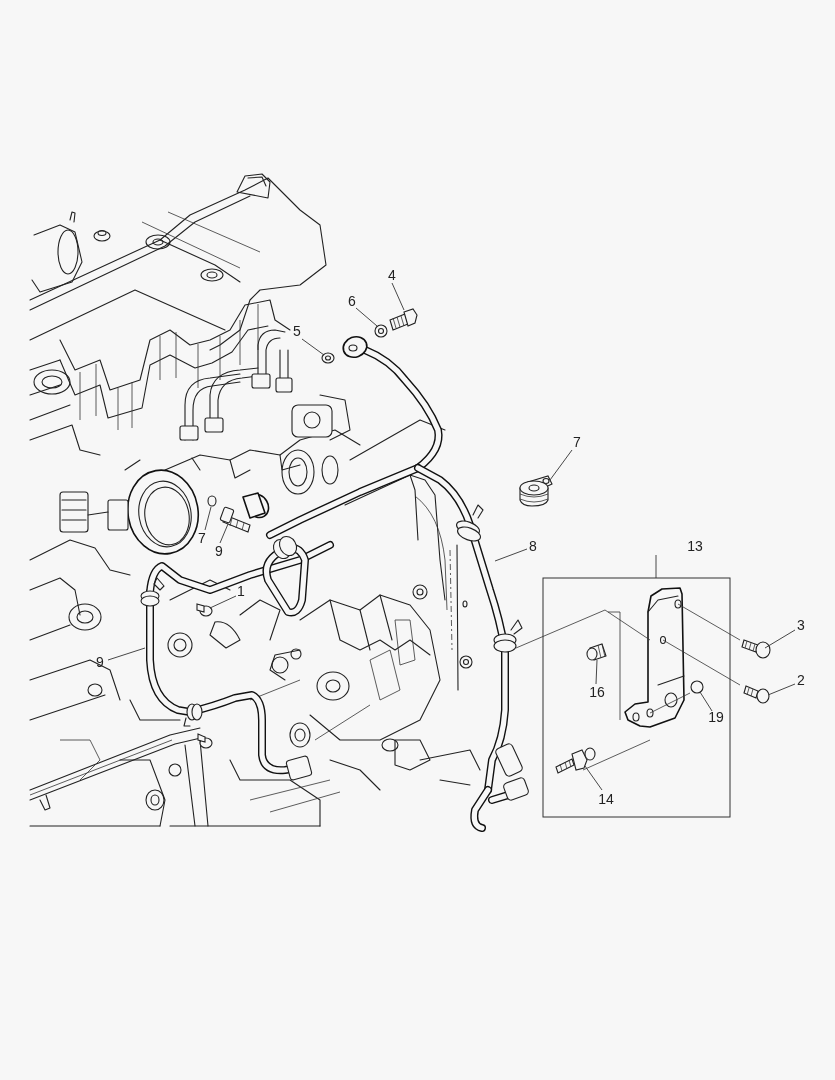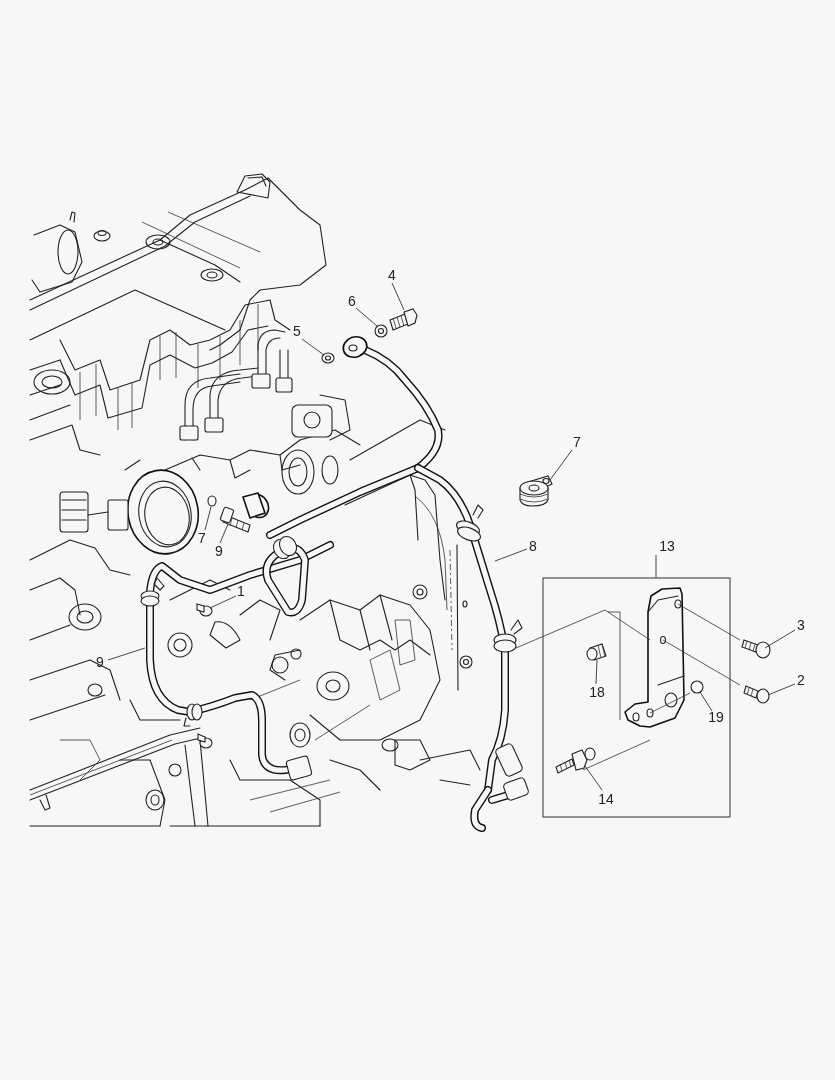--- a/index.html
+++ b/index.html
@@ -317,19 +317,19 @@
 
 <div class="callout" style="left:241px;top:591px">1</div>
 <div class="callout" style="left:801px;top:680px">2</div>
 <div class="callout" style="left:801px;top:625px">3</div>
 <div class="callout" style="left:392px;top:275px">4</div>
 <div class="callout" style="left:297px;top:331px">5</div>
 <div class="callout" style="left:352px;top:301px">6</div>
 <div class="callout" style="left:577px;top:442px">7</div>
 <div class="callout" style="left:533px;top:546px">8</div>
 <div class="callout" style="left:100px;top:662px">9</div>
-<div class="callout" style="left:597px;top:692px">18</div>
+<div class="callout" style="left:597px;top:692px">16</div>
 <div class="callout" style="left:606px;top:799px">14</div>
 <div class="callout" style="left:716px;top:717px">19</div>
-<div class="callout" style="left:667px;top:546px">13</div>
+<div class="callout" style="left:695px;top:546px">13</div>
 <div class="callout" style="left:219px;top:551px">9</div>
 <div class="callout" style="left:202px;top:538px">7</div>
 </div>
 
 </body></html>

